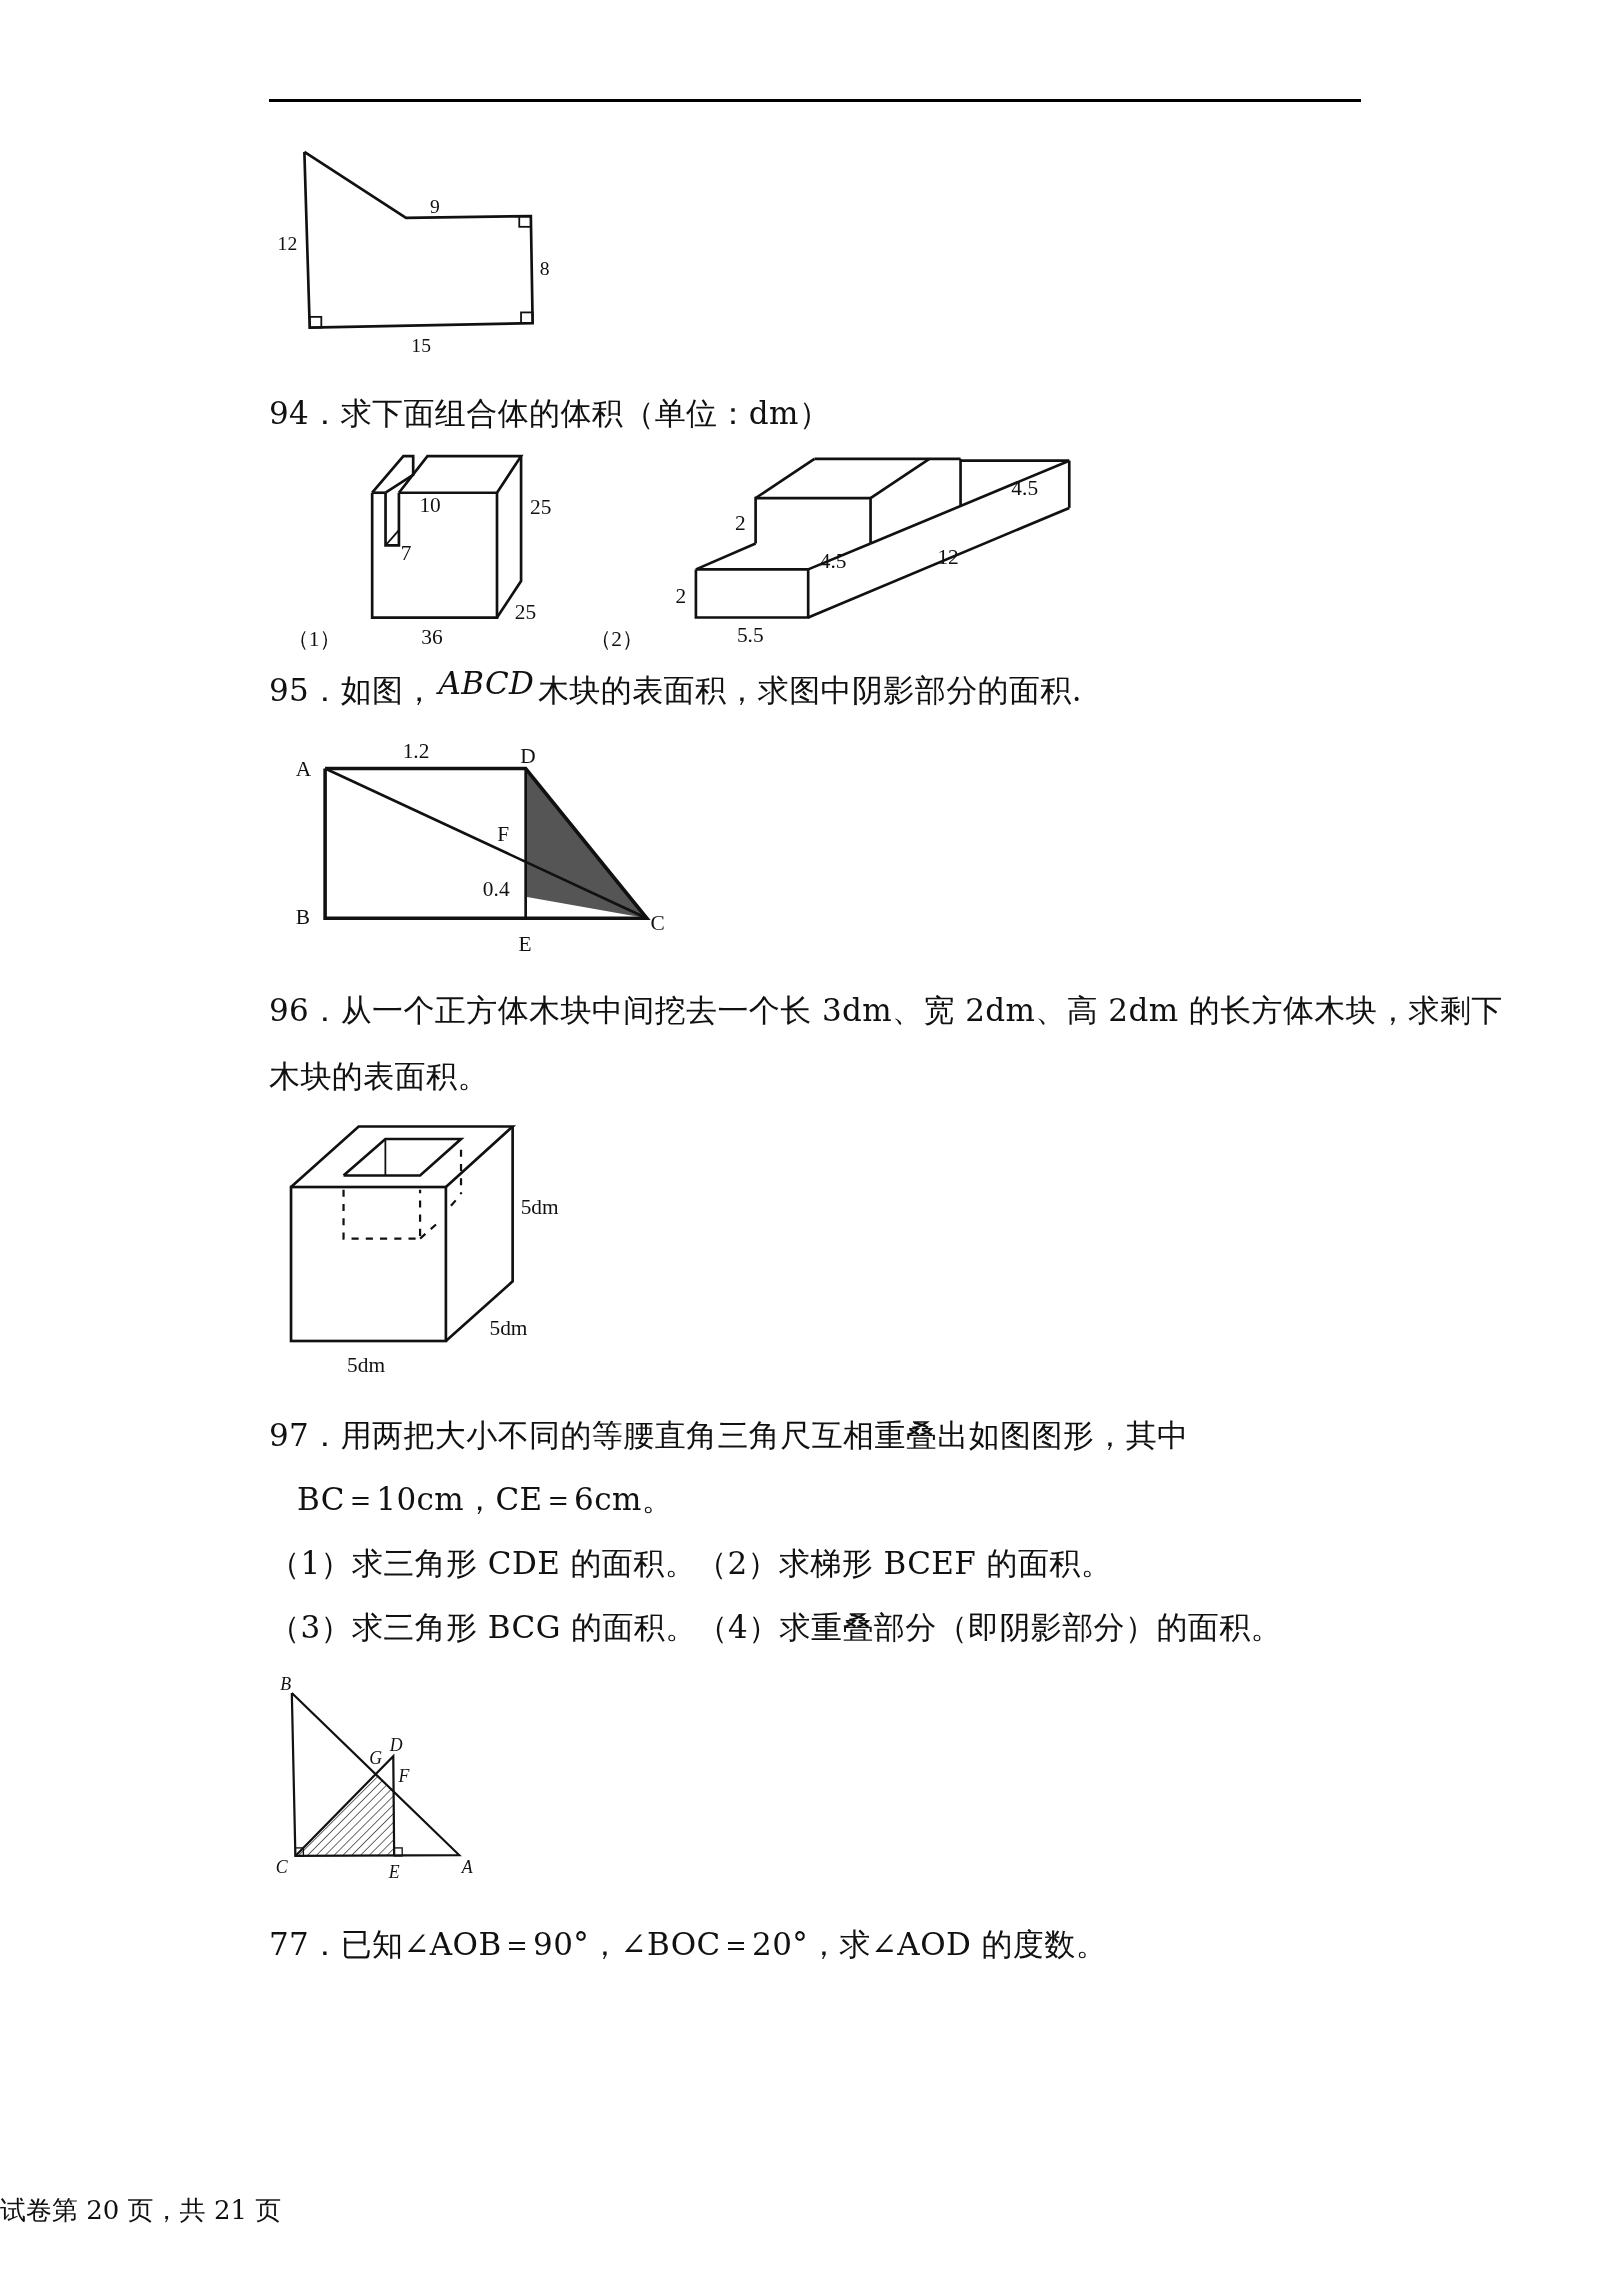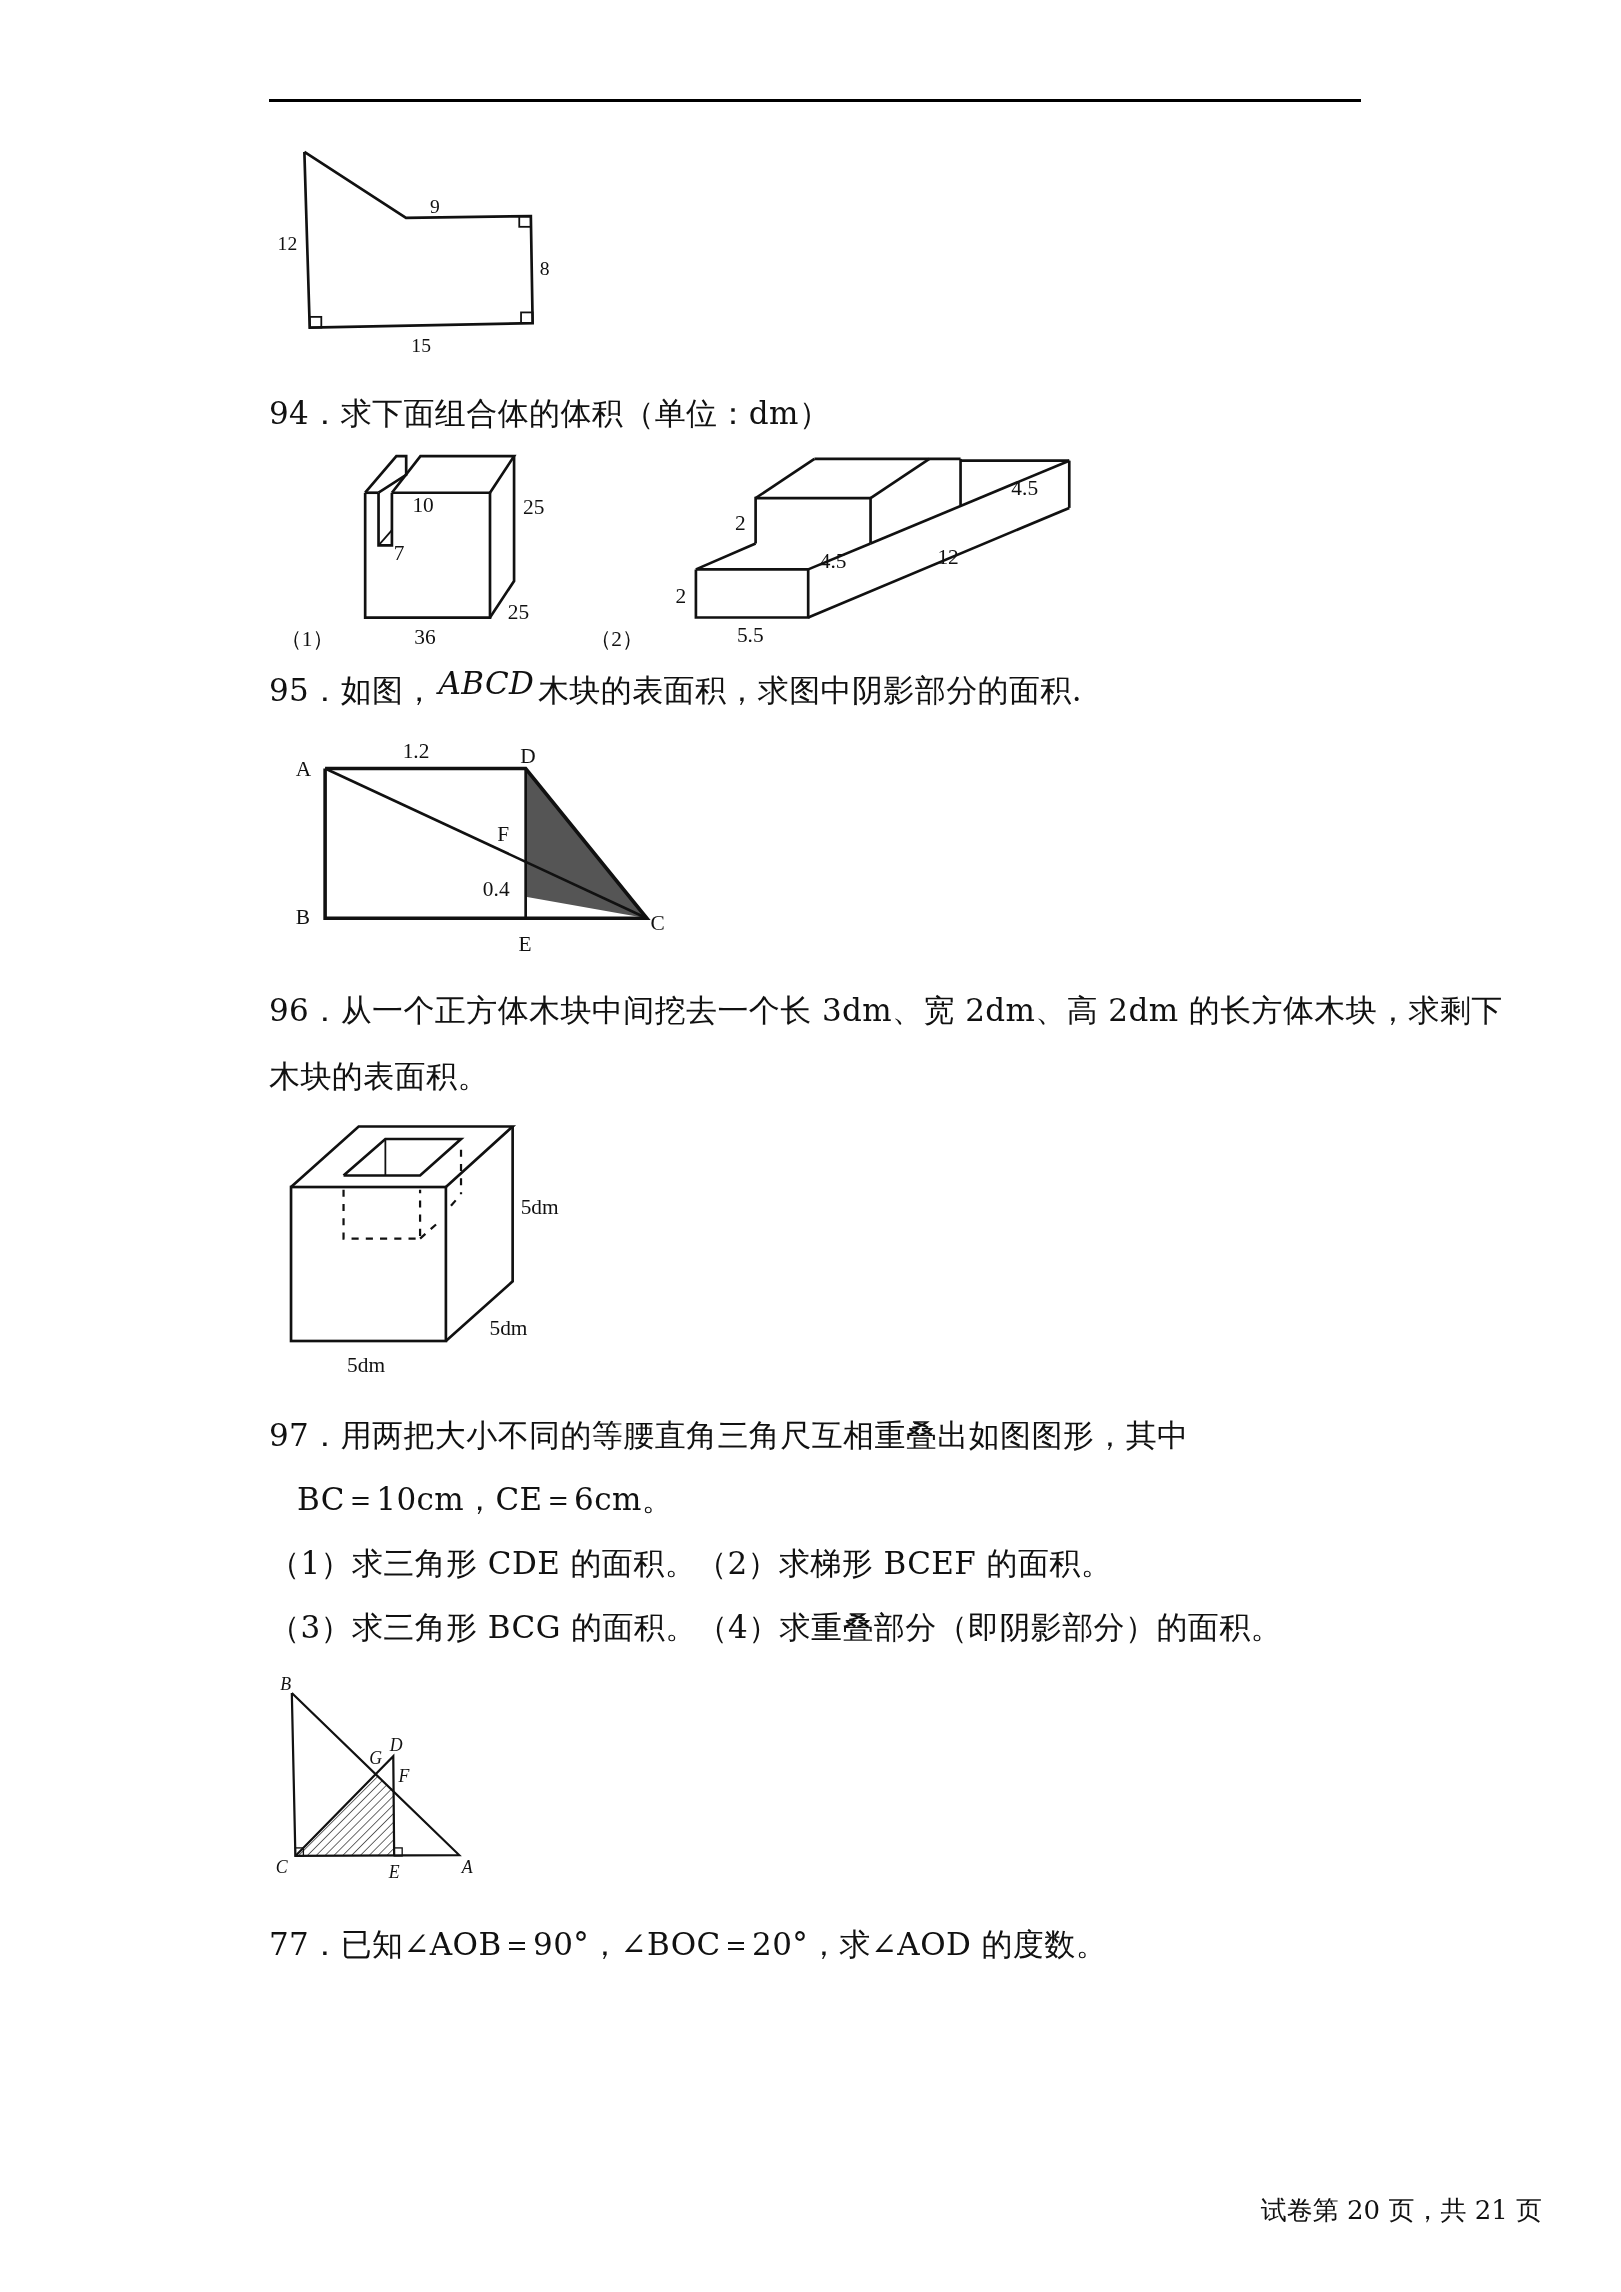--- a/index.html
+++ b/index.html
@@ -4,21 +4,21 @@
 <style>
   html, body { margin: 0; padding: 0; background: #ffffff; }
   body { width: 1622px; height: 2293px; position: relative; overflow: hidden;
          font-family: "DejaVu Serif", "Liberation Serif", serif; color: #111; }
   .rule { position: absolute; left: 269px; top: 99px; width: 1092px; height: 2.7px; background: #000; }
   .q { position: absolute; font-size: 31px; line-height: 32px; white-space: nowrap; letter-spacing: 0.4px; }
   .fig { position: absolute; }
   .fig svg { display: block; overflow: visible; }
   .lbl { font-family: "Liberation Serif", "DejaVu Serif", serif; fill: #111; }
   .ital { font-style: italic; }
-  .footer { position: absolute; left: 0; width: 1542px; top: 2194px; text-align: right; font-size: 26px; line-height: 32px; }
+  .footer { position: absolute; left: 0; width: 1542px; top: 2194px; text-align: left; font-size: 26px; line-height: 32px; }
 </style>
 </head>
 <body>
 
 <div class="rule"></div>
 
 <div class="fig" style="left:258px; top:134px;">
   <svg width="321" height="232" viewBox="0 0 360 260">
     <polyline points="52,20 58,217 308,212 306,92 166,94 52,20" fill="none" stroke="#111" stroke-width="3"></polyline>
     <rect x="58" y="205" width="13" height="12" fill="none" stroke="#111" stroke-width="2"></rect>
@@ -28,21 +28,21 @@
     <text class="lbl" x="193" y="88" font-size="22">9</text>
     <text class="lbl" x="316" y="158" font-size="22">8</text>
     <text class="lbl" x="172" y="244" font-size="22">15</text>
   </svg>
 </div>
 
 <div class="q" style="left:269px; top:397px;">
   <span>94．</span><span>求下面组合体的体积（单位：dm）</span>
 </div>
 
-<div class="fig" style="left:267px; top:441px;">
+<div class="fig" style="left:274px; top:441px;">
   <svg width="339" height="214" viewBox="0 0 380 240">
 
     <polyline points="110,58 110,198 250,198 250,58" fill="none" stroke="#111" stroke-width="3"></polyline>
     <line x1="110" y1="58" x2="125" y2="58" stroke="#111" stroke-width="3"></line>
     <line x1="140" y1="58" x2="250" y2="58" stroke="#111" stroke-width="3"></line>
 
     <polyline points="125,58 125,117 140,117 140,58" fill="none" stroke="#111" stroke-width="3"></polyline>
     <line x1="125" y1="117" x2="140" y2="100" stroke="#111" stroke-width="2"></line>
 
     <polyline points="110,58 145,17 156,17 156,38 125,58" fill="none" stroke="#111" stroke-width="3"></polyline>

